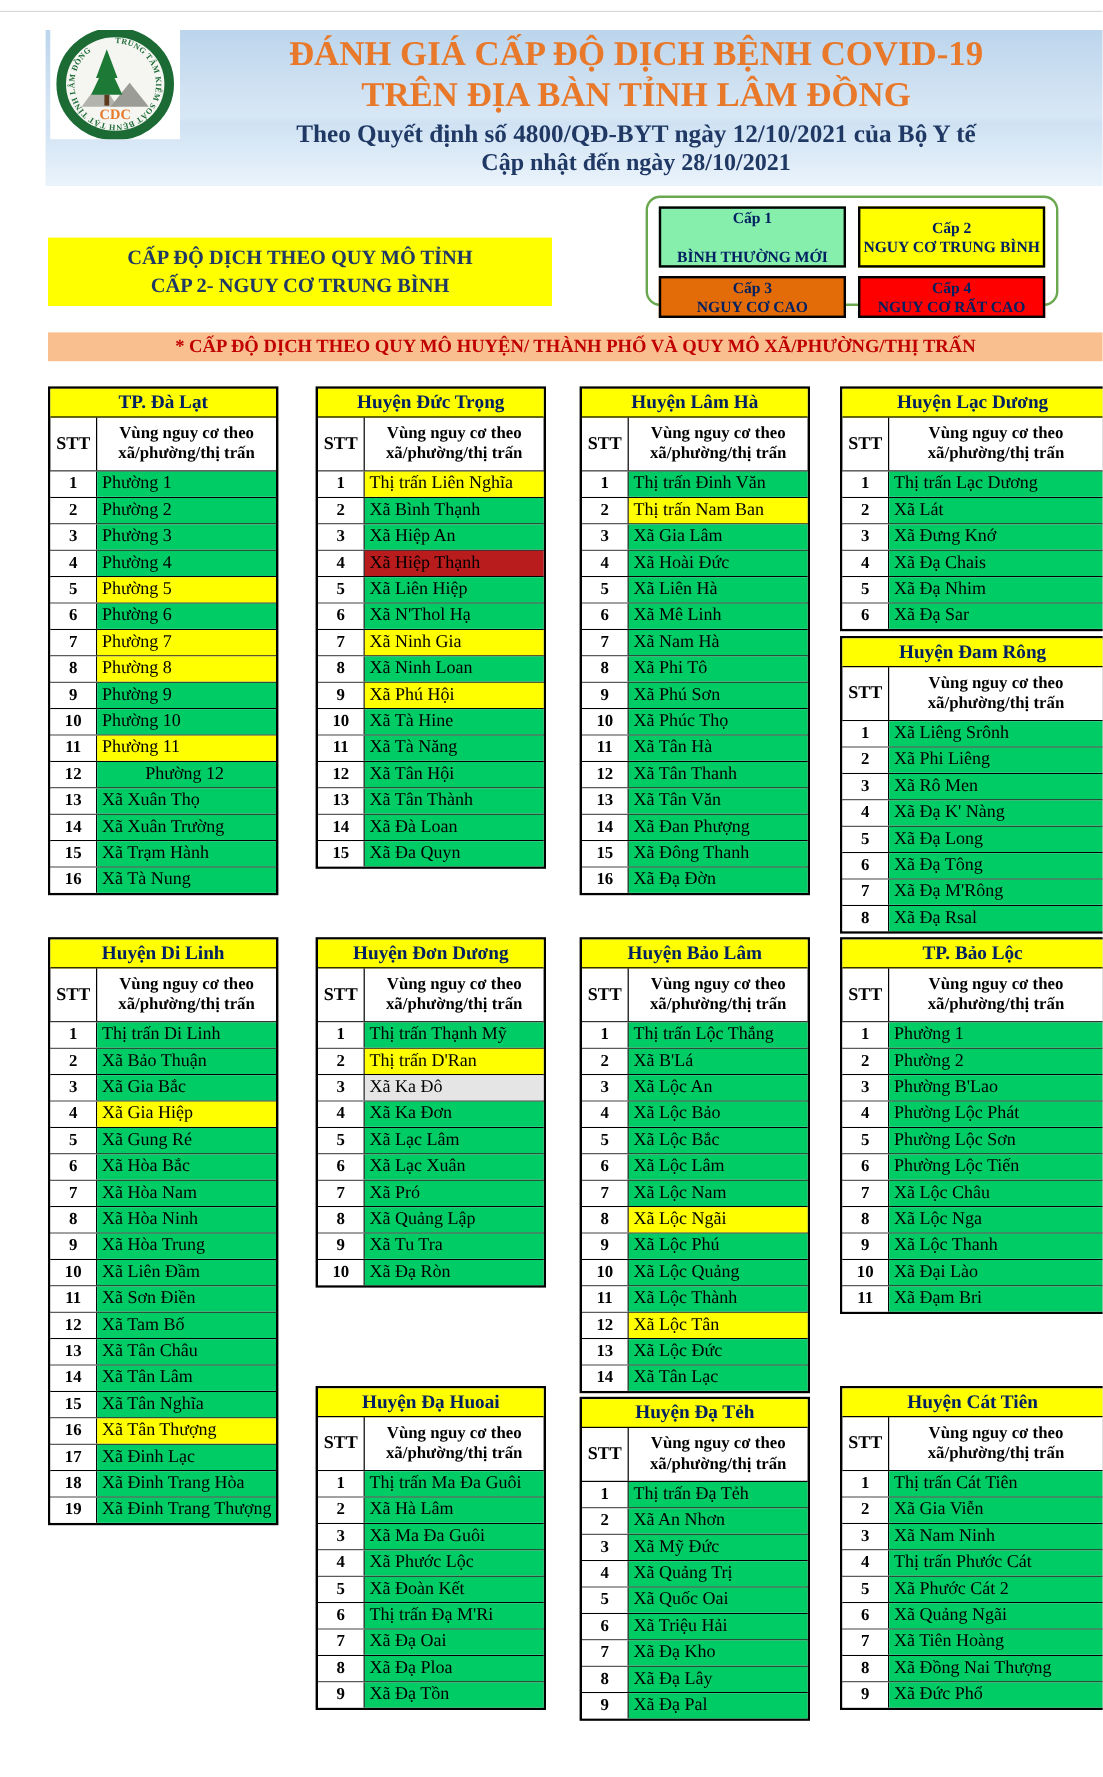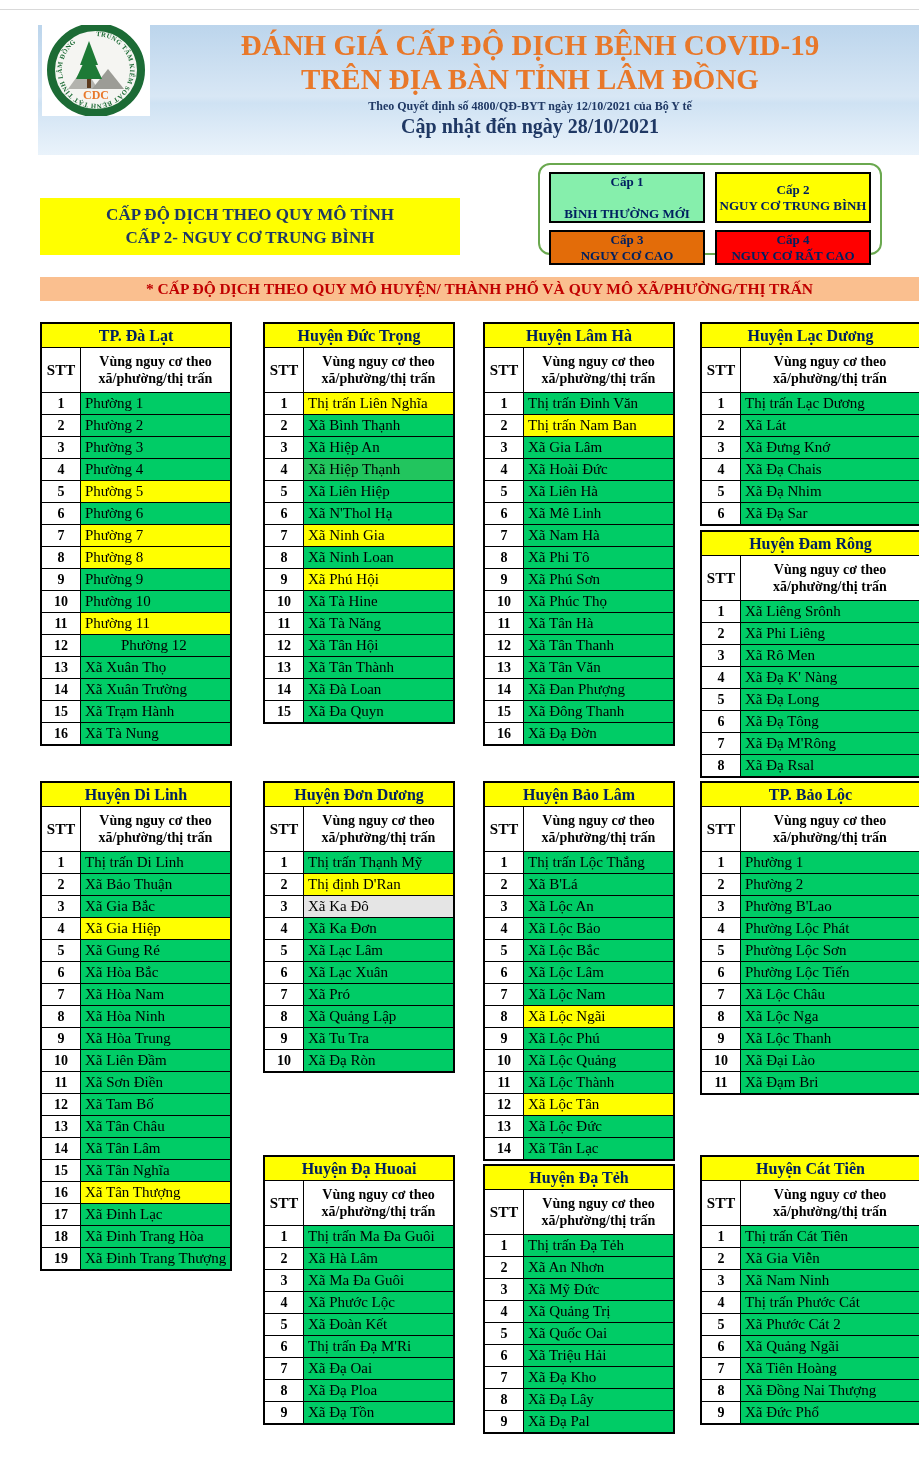--- a/index.html
+++ b/index.html
@@ -5,21 +5,21 @@
   html,body{margin:0;padding:0;background:#fff;}
   .page{position:relative;width:919px;height:1481px;background:#ffffff;
         font-family:"Liberation Serif",serif;overflow:hidden;}
   .top-rule{position:absolute;left:0;top:9px;width:919px;height:1px;background:#d9d9d9;}
   
   .header-band{position:absolute;left:38px;top:25px;width:881px;height:130px;
     background:linear-gradient(180deg,#bcd5ec 0%,#d8e7f5 55%,#cfe2f3 60%,#eaf3fb 100%);}
   .logo-box{position:absolute;left:42px;top:25px;width:108px;height:91px;background:#ffffff;}
   .titles{position:absolute;left:150px;top:28px;width:760px;text-align:center;}
   .title-l1,.title-l2{font-size:29px;font-weight:bold;color:#e8782a;line-height:1.18;}
-  .subtitle{font-size:12px;font-weight:bold;color:#1f3864;margin-top:3px;}
+  .subtitle{font-size:21px;font-weight:bold;color:#1f3864;margin-top:3px;}
   .updated{font-size:20px;font-weight:bold;color:#1f3864;margin-top:1px;}
   
   .province-box{position:absolute;left:40px;top:198px;width:420px;height:57px;background:#ffff00;
     display:flex;flex-direction:column;justify-content:center;text-align:center;
     color:#1f3864;font-weight:bold;font-size:17px;line-height:1.35;}
   
   .legend-box{position:absolute;left:538px;top:163px;width:344px;height:92px;
     border:2px solid #6aa84f;border-radius:12px;box-sizing:border-box;
     display:grid;grid-template-columns:1fr 1fr;gap:7px 10px;padding:7px 9px;background:#ffffff;}
   .legend-cell{border:2px solid #000;display:flex;flex-direction:column;align-items:center;
@@ -189,21 +189,21 @@
         <div class="t-row">
           <div class="cell-n">2</div>
           <div class="cell-name" style="background: rgb(0, 204, 102);">Xã Bình Thạnh</div>
         </div>
         <div class="t-row">
           <div class="cell-n">3</div>
           <div class="cell-name" style="background: rgb(0, 204, 102);">Xã Hiệp An</div>
         </div>
         <div class="t-row">
           <div class="cell-n">4</div>
-          <div class="cell-name" style="background: #22c55e;">Xã Hiệp Thạnh</div>
+          <div class="cell-name" style="background: #b91c1c;">Xã Hiệp Thạnh</div>
         </div>
         <div class="t-row">
           <div class="cell-n">5</div>
           <div class="cell-name" style="background: rgb(0, 204, 102);">Xã Liên Hiệp</div>
         </div>
         <div class="t-row">
           <div class="cell-n">6</div>
           <div class="cell-name" style="background: rgb(0, 204, 102);">Xã N'Thol Hạ</div>
         </div>
         <div class="t-row">
@@ -472,21 +472,21 @@
     <div class="t-colhead">
       <div class="t-stt">STT</div>
       <div class="t-region">Vùng nguy cơ theo xã/phường/thị trấn</div>
     </div>
   <div class="t-row">
           <div class="cell-n">1</div>
           <div class="cell-name" style="background: rgb(0, 204, 102);">Thị trấn Thạnh Mỹ</div>
         </div>
         <div class="t-row">
           <div class="cell-n">2</div>
-          <div class="cell-name" style="background: rgb(255, 255, 0);">Thị định D'Ran</div>
+          <div class="cell-name" style="background: rgb(255, 255, 0);">Thị trấn D'Ran</div>
         </div>
         <div class="t-row">
           <div class="cell-n">3</div>
           <div class="cell-name" style="background: #e5e5e5;">Xã Ka Đô</div>
         </div>
         <div class="t-row">
           <div class="cell-n">4</div>
           <div class="cell-name" style="background: rgb(0, 204, 102);">Xã Ka Đơn</div>
         </div>
         <div class="t-row">

